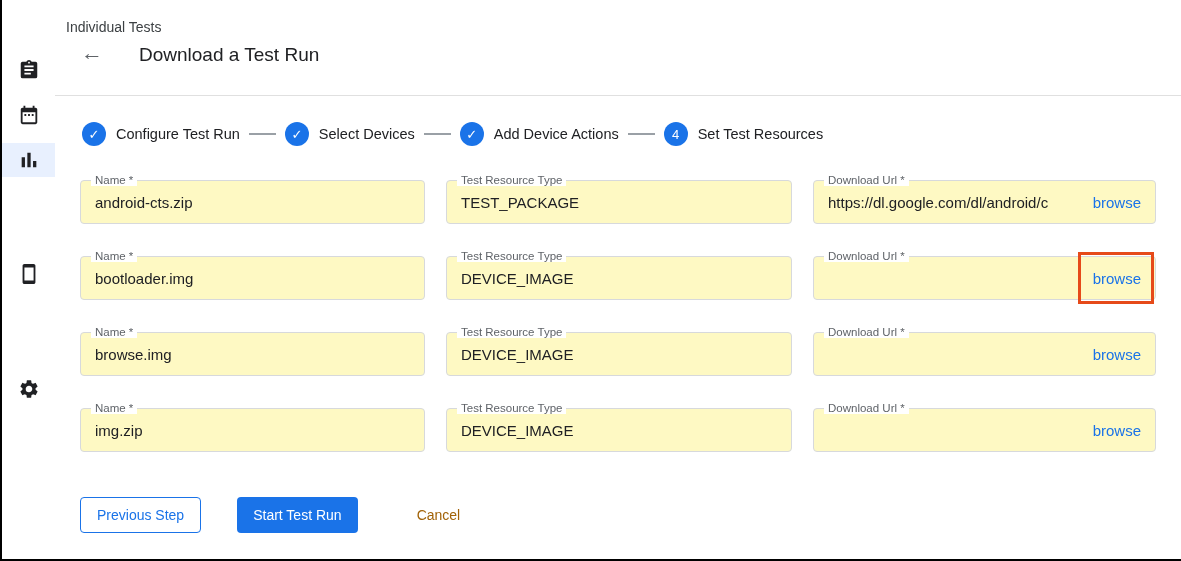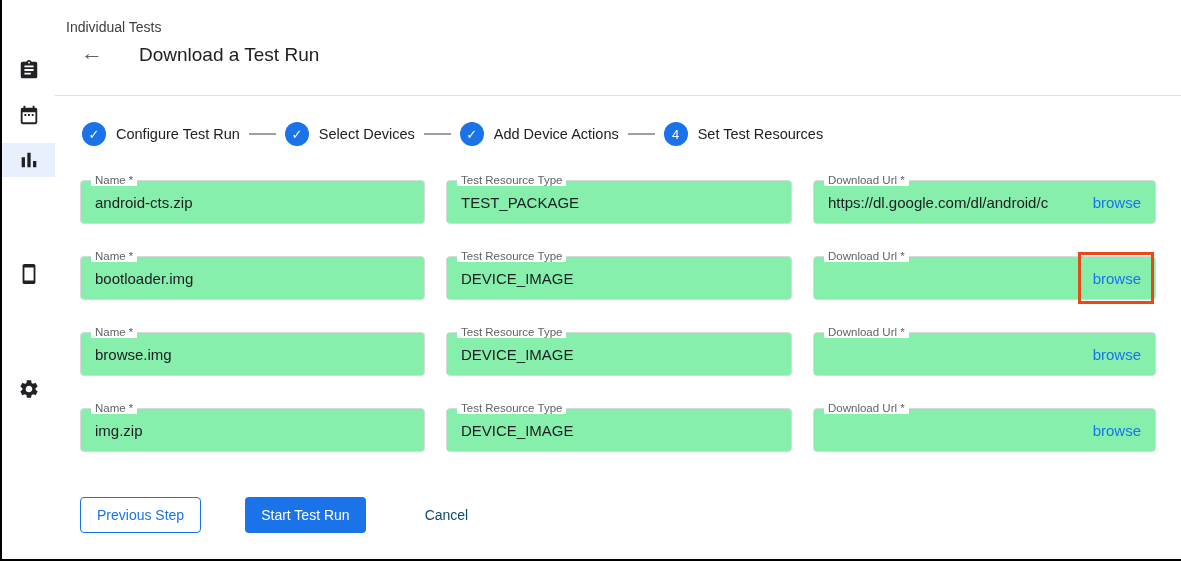--- a/index.html
+++ b/index.html
@@ -48,21 +48,21 @@
   
   .grid {
     position: absolute; left: 78px; top: 180px;
     display: grid;
     grid-template-columns: 345px 346px 343px;
     column-gap: 21px; row-gap: 32px;
   }
   .field {
     position: relative; height: 44px;
     border: 1px solid #d7d9dc; border-radius: 4px;
-    background: #86efac;
+    background: #fef9c3;
     display: flex; align-items: center;
     padding: 0 14px;
     cursor: text;
   }
   .flabel {
     position: absolute; top: -7px; left: 10px;
     background: #fff; padding: 0 4px;
     font-size: 11.5px; color: #5f6368; white-space: nowrap;
   }
   .fvalue { flex: 1; font-size: 15px; color: #202124; white-space: nowrap; overflow: hidden; }
@@ -70,22 +70,22 @@
   .hl-box {
     position: absolute; top: -5px; bottom: -5px; right: 1px; width: 76px;
     border: 3px solid #e64a19; pointer-events: none;
   }
 
   
   .actions { position: absolute; left: 78px; top: 497px; display: flex; align-items: center; gap: 22px; }
   .btn { height: 36px; padding: 0 16px; border-radius: 4px; font-size: 14px; font-weight: 500;
          font-family: inherit; cursor: pointer; display: inline-flex; align-items: center; }
   .btn-outline { background: #fff; border: 1px solid #1a73e8; color: #1a73e8; }
-  .btn-filled { background: #1a73e8; border: none; color: #fff; margin-left: 22px; }
-  .btn-text { background: none; border: none; color: #0c4a6e; margin-left: 37px; padding: 0; }
+  .btn-filled { background: #1a73e8; border: none; color: #fff; margin-left: 14px; }
+  .btn-text { background: none; border: none; color: #a16207; margin-left: 37px; padding: 0; }
 </style>
 </head>
 <body>
 
 <div class="page">
 
   <nav class="sidebar">
     <div class="nav-item" style="top:53px">
       <span>
         <svg width="22" height="22" viewBox="0 0 24 24" fill="#202124">

